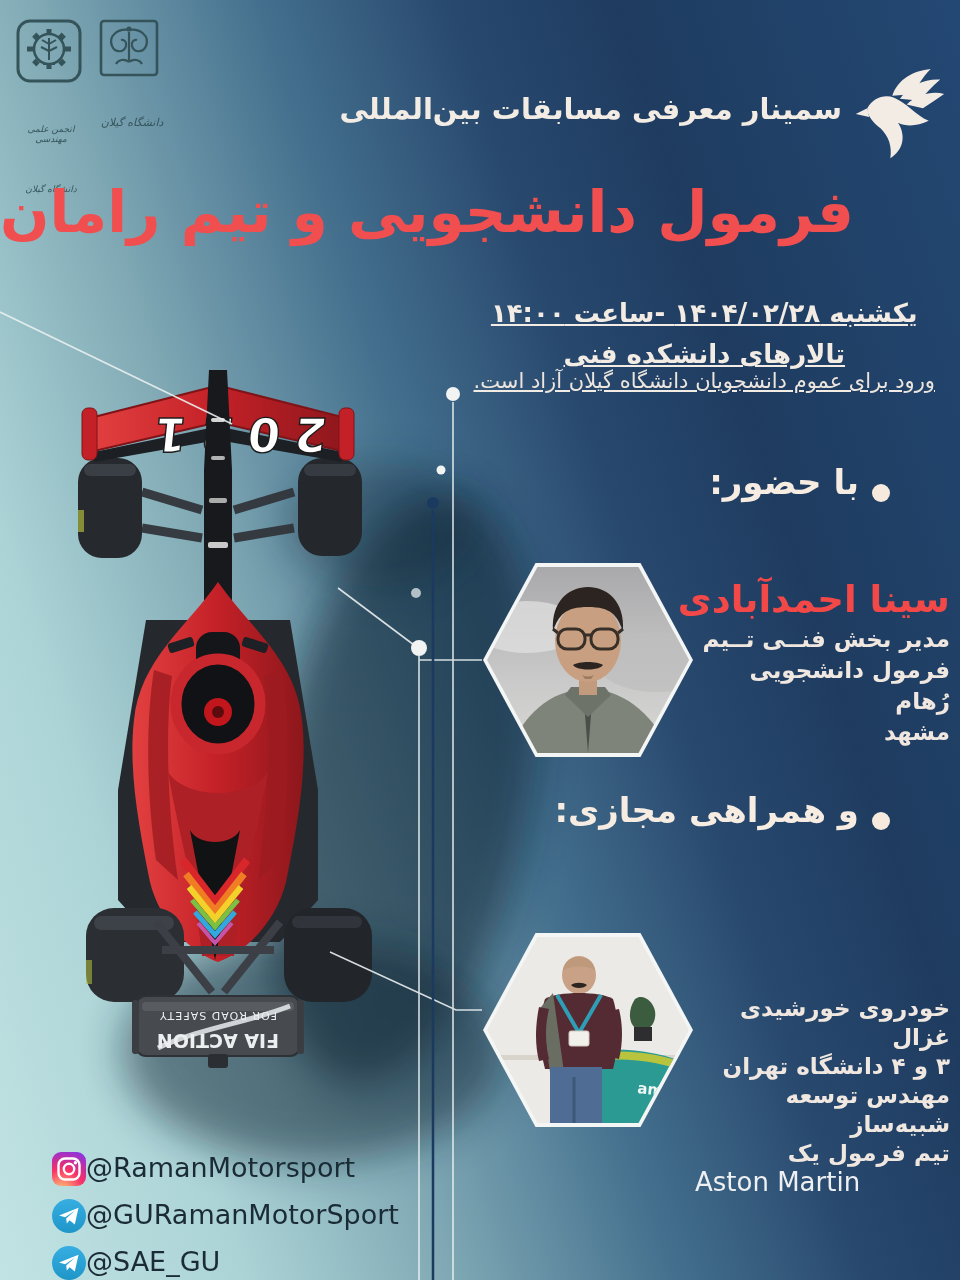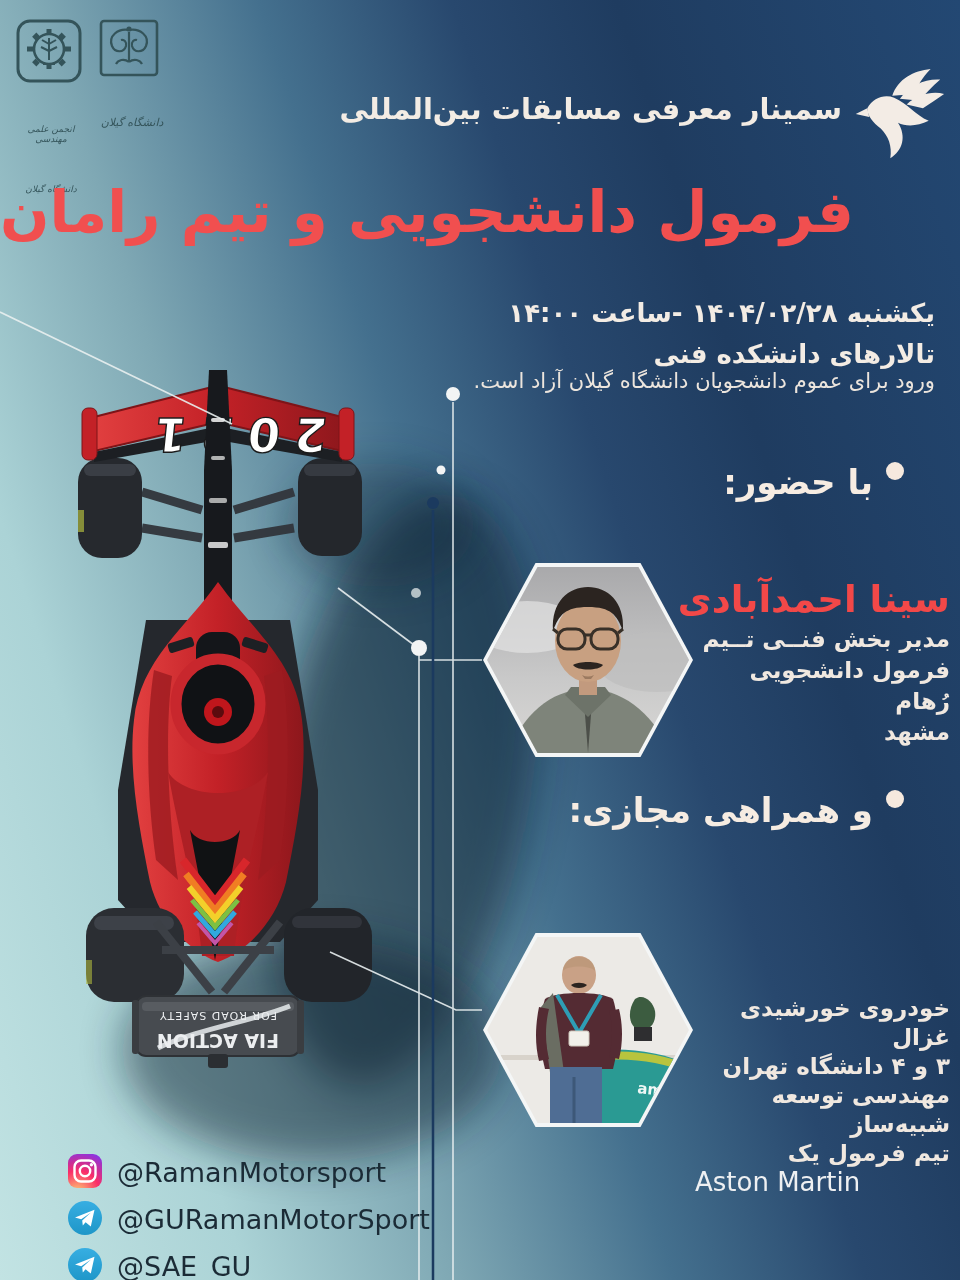--- a/index.html
+++ b/index.html
@@ -8,44 +8,44 @@
     font-family:"DejaVu Sans",sans-serif;
     background:linear-gradient(72deg,#c2e3e3 0%,#abd3d6 18%,#7fa8b4 33%,#44708e 49%,#28486e 63%,#1f3c60 75%,#234873 100%);
   }
   .abs{position:absolute;}
   svg{overflow:visible;display:block;}
   
   .series-label{top:92px;right:118px;color:#f3ece4;font-size:29px;font-weight:bold;direction:rtl;letter-spacing:0;}
   .eagle{top:68px;right:14px;width:96px;height:96px;}
   .main-title{top:178px;left:0;right:12px;text-align:left;color:#f14f4f;font-size:58px;font-weight:bold;direction:rtl;}
   
-  .event-info{top:298px;right:25px;direction:rtl;text-align:right;color:#f3ece4;}
+  .event-info{top:298px;right:25px;direction:rtl;text-align:center;color:#f3ece4;text-decoration:underline;}
   .event-info .l1{font-size:26px;font-weight:bold;margin-bottom:11px;}
   .event-info .l2{font-size:26px;font-weight:bold;margin-bottom:0;}
   .event-info .l3{font-size:21px;font-weight:normal;color:#ece5dd;}
   
-  .section-heading{right:56px;display:flex;direction:rtl;align-items:flex-start;gap:13px;color:#f6ece2;font-size:34px;font-weight:bold;}
+  .section-heading{right:70px;display:flex;direction:rtl;align-items:flex-end;gap:13px;color:#f6ece2;font-size:34px;font-weight:bold;}
   .bullet{width:18px;height:18px;border-radius:50%;background:#f6e9de;flex:0 0 auto;}
   
   .speaker-name{right:10px;color:#f24848;font-size:37px;font-weight:bold;direction:rtl;text-align:right;}
   .speaker-bio{right:10px;width:255px;direction:rtl;text-align:right;color:#f0e8e0;font-size:23px;font-weight:bold;}
   .speaker-bio .line{line-height:31px;}
   .speaker-bio .latin{text-align:left;font-weight:normal;font-size:26px;line-height:34px;color:#eef0f2;}
   .bio2 .line{line-height:29px;}
   
   .hex{width:210px;height:194px;left:483px;}
   .hex-outer{position:absolute;inset:0;background:#f4f6f6;
     clip-path:polygon(25% 0%,75% 0%,100% 50%,75% 100%,25% 100%,0% 50%);}
   .hex-inner{position:absolute;inset:4px;
     clip-path:polygon(25% 0%,75% 0%,100% 50%,75% 100%,25% 100%,0% 50%);overflow:hidden;}
   
   .logo-block{color:#34545a;text-align:center;}
   .logo-caption{font-size:9px;line-height:10px;direction:rtl;font-style:italic;margin-top:40px;}
   
-  .social-row{left:68px;display:flex;align-items:flex-end;gap:15px;height:36px;}
+  .social-row{left:52px;display:flex;align-items:flex-start;gap:0;height:36px;}
   .social-handle{color:#1b2b36;font-size:27px;font-weight:500;font-family:"DejaVu Sans",sans-serif;}
   .icon-badge{width:34px;height:34px;flex:0 0 auto;}
   .insta{border-radius:9px;background:radial-gradient(circle at 28% 115%,#fdd075 0%,#fa2f68 48%,#c72e9b 68%,#7637fa 100%);}
   .tg{border-radius:50%;background:linear-gradient(#37aee2,#1e96c8);}
 </style>
 </head>
 <body>
 
 <div class="poster">
 
@@ -306,21 +306,21 @@
         <rect x="63" y="130" width="52" height="56" fill="#4f6d94"></rect>
         <path d="M87,140 L87,186" stroke="#3d5878" stroke-width="3"></path>
         <path d="M52,70 C48,90 48,108 52,124 L62,122 C58,106 58,88 62,72 Z" fill="#542b33"></path>
         <path d="M132,72 C136,88 136,106 132,122 L122,120 C126,104 126,88 122,74 Z" fill="#542b33"></path>
       </svg>
     </div>
   </div>
   <div class="abs speaker-bio bio2" style="top:994px;">
     <div class="line">خودروی خورشیدی غزال</div>
     <div class="line">۳ و ۴ دانشگاه تهران</div>
-    <div class="line">مهندسی توسعه شبیه‌ساز</div>
+    <div class="line">مهندس توسعه شبیه‌ساز</div>
     <div class="line">تیم فرمول یک</div>
     <div class="line latin">Aston Martin</div>
   </div>
 
   <div class="abs social-row" style="top:1152px;">
     <span class="icon-badge insta">
       <svg width="34" height="34" viewBox="0 0 34 34">
         <rect x="6.5" y="6.5" width="21" height="21" rx="6.5" fill="none" stroke="#fff" stroke-width="2.4"></rect>
         <circle cx="17" cy="17" r="5.2" fill="none" stroke="#fff" stroke-width="2.4"></circle>
         <circle cx="23.4" cy="10.8" r="1.7" fill="#fff"></circle>

